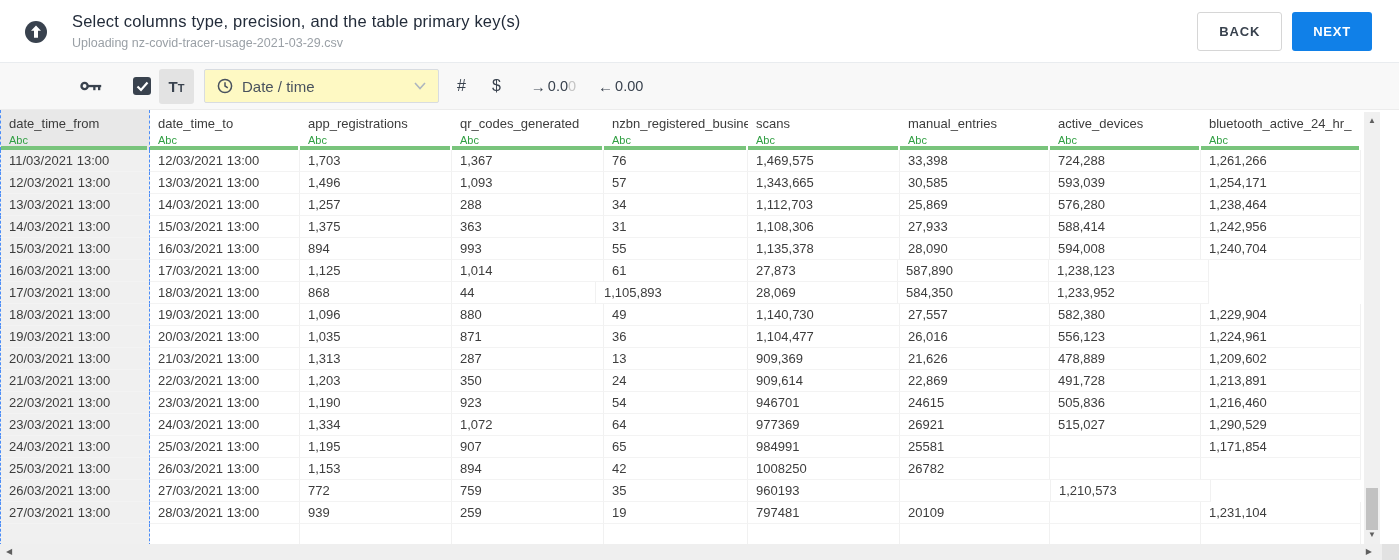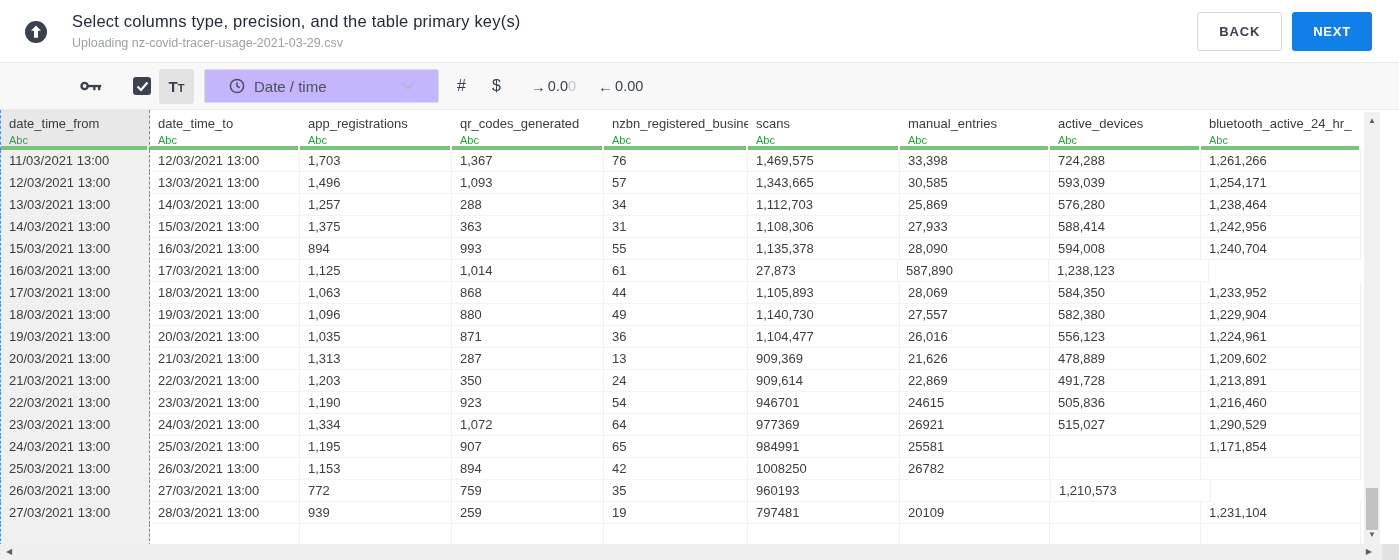--- a/index.html
+++ b/index.html
@@ -21,22 +21,22 @@
   .btn-next{background:#1080e8;border:none;color:#fff;}
   
   .toolbar{height:48px;background:#f8f8f8;border-top:1px solid #e9ecef;border-bottom:1px solid #ececec;
            display:flex;align-items:center;box-sizing:border-box;}
   .tb-key{margin-left:80px;width:22px;height:14px;}
   .tb-check{margin-left:31px;width:18px;height:18px;background:#39424e;border-radius:3px;
             display:flex;align-items:center;justify-content:center;}
   .tb-text{margin-left:8px;width:35px;height:35px;background:#e3e3e3;border-radius:3px;
            display:flex;align-items:center;justify-content:center;font-size:15px;font-weight:bold;
            font-variant:small-caps;color:#39424e;}
-  .tb-select{margin-left:10px;width:235px;height:34px;background:#c4b5fd;border:1px solid #d8dce1;
-             border-radius:2px;display:flex;align-items:center;box-sizing:border-box;padding:0 24px;}
+  .tb-select{margin-left:10px;width:235px;height:34px;background:#fef9c3;border:1px solid #d8dce1;
+             border-radius:2px;display:flex;align-items:center;box-sizing:border-box;padding:0 12px;}
   .tb-select .val{font-size:15px;color:#49525e;margin-left:9px;}
   .chev{margin-left:auto;width:12px;height:8px;}
   .tb-sym{font-size:16px;color:#39424e;font-weight:500;}
   .tb-num{font-size:14.5px;color:#39424e;display:flex;align-items:center;}
   .tb-num .arrow{font-size:15px;margin-right:2px;}
   .tb-num .muted{color:#c4c4c4;}
   
   .table-area{position:absolute;left:0;top:110px;width:1361px;height:450px;overflow:hidden;}
   .thead{display:flex;height:40px;}
   .th{position:relative;box-sizing:border-box;padding:6px 0 0 8px;overflow:hidden;}
@@ -220,21 +220,20 @@
         <div class="td" style="width: 152px;">1,125</div>
         <div class="td" style="width: 152px;">1,014</div>
         <div class="td" style="width: 144px;">61</div>
         <div class="td" style="width: 150px;">27,873</div>
         <div class="td" style="width: 151px;">587,890</div>
         <div class="td" style="width: 160px;">1,238,123</div>
       </div>
       <div class="tr">
         <div class="td sel" style="width: 150px;">17/03/2021 13:00</div>
         <div class="td" style="width: 150px;">18/03/2021 13:00</div>
-        <div class="td" style="width: 152px;">1,063</div>
         <div class="td" style="width: 152px;">868</div>
         <div class="td" style="width: 144px;">44</div>
         <div class="td" style="width: 152px;">1,105,893</div>
         <div class="td" style="width: 150px;">28,069</div>
         <div class="td" style="width: 151px;">584,350</div>
         <div class="td" style="width: 160px;">1,233,952</div>
       </div>
       <div class="tr">
         <div class="td sel" style="width: 150px;">18/03/2021 13:00</div>
         <div class="td" style="width: 150px;">19/03/2021 13:00</div>

